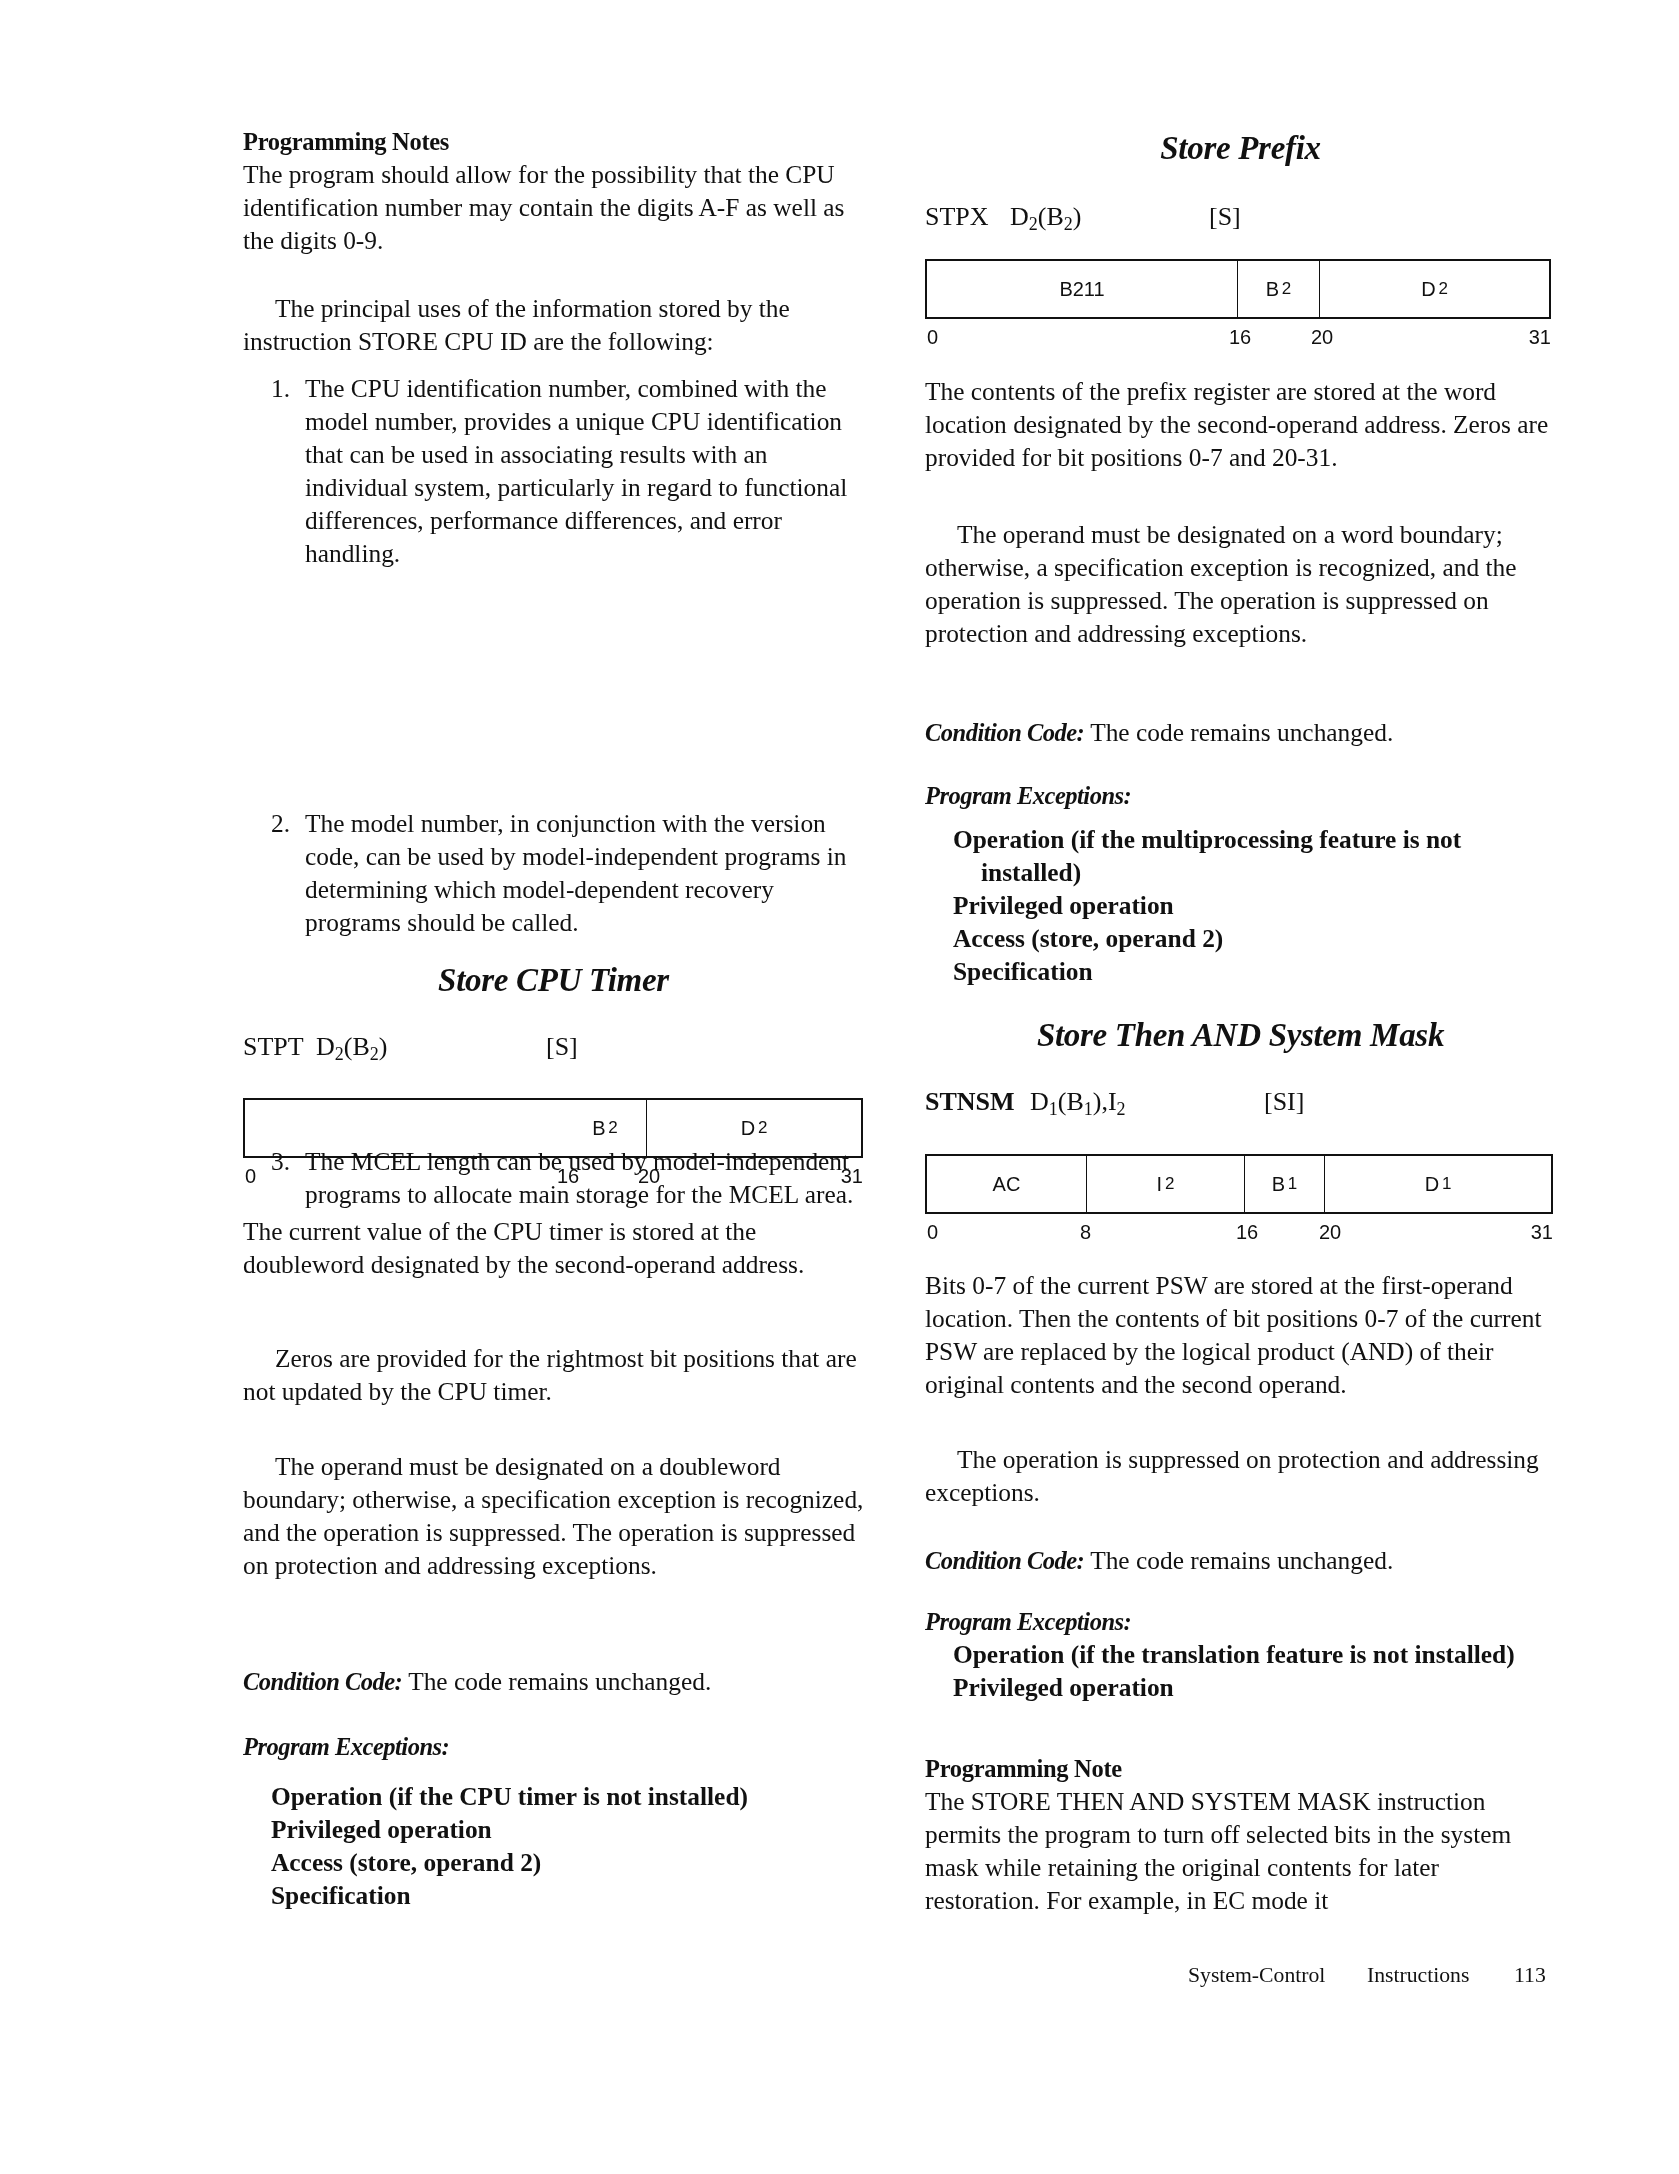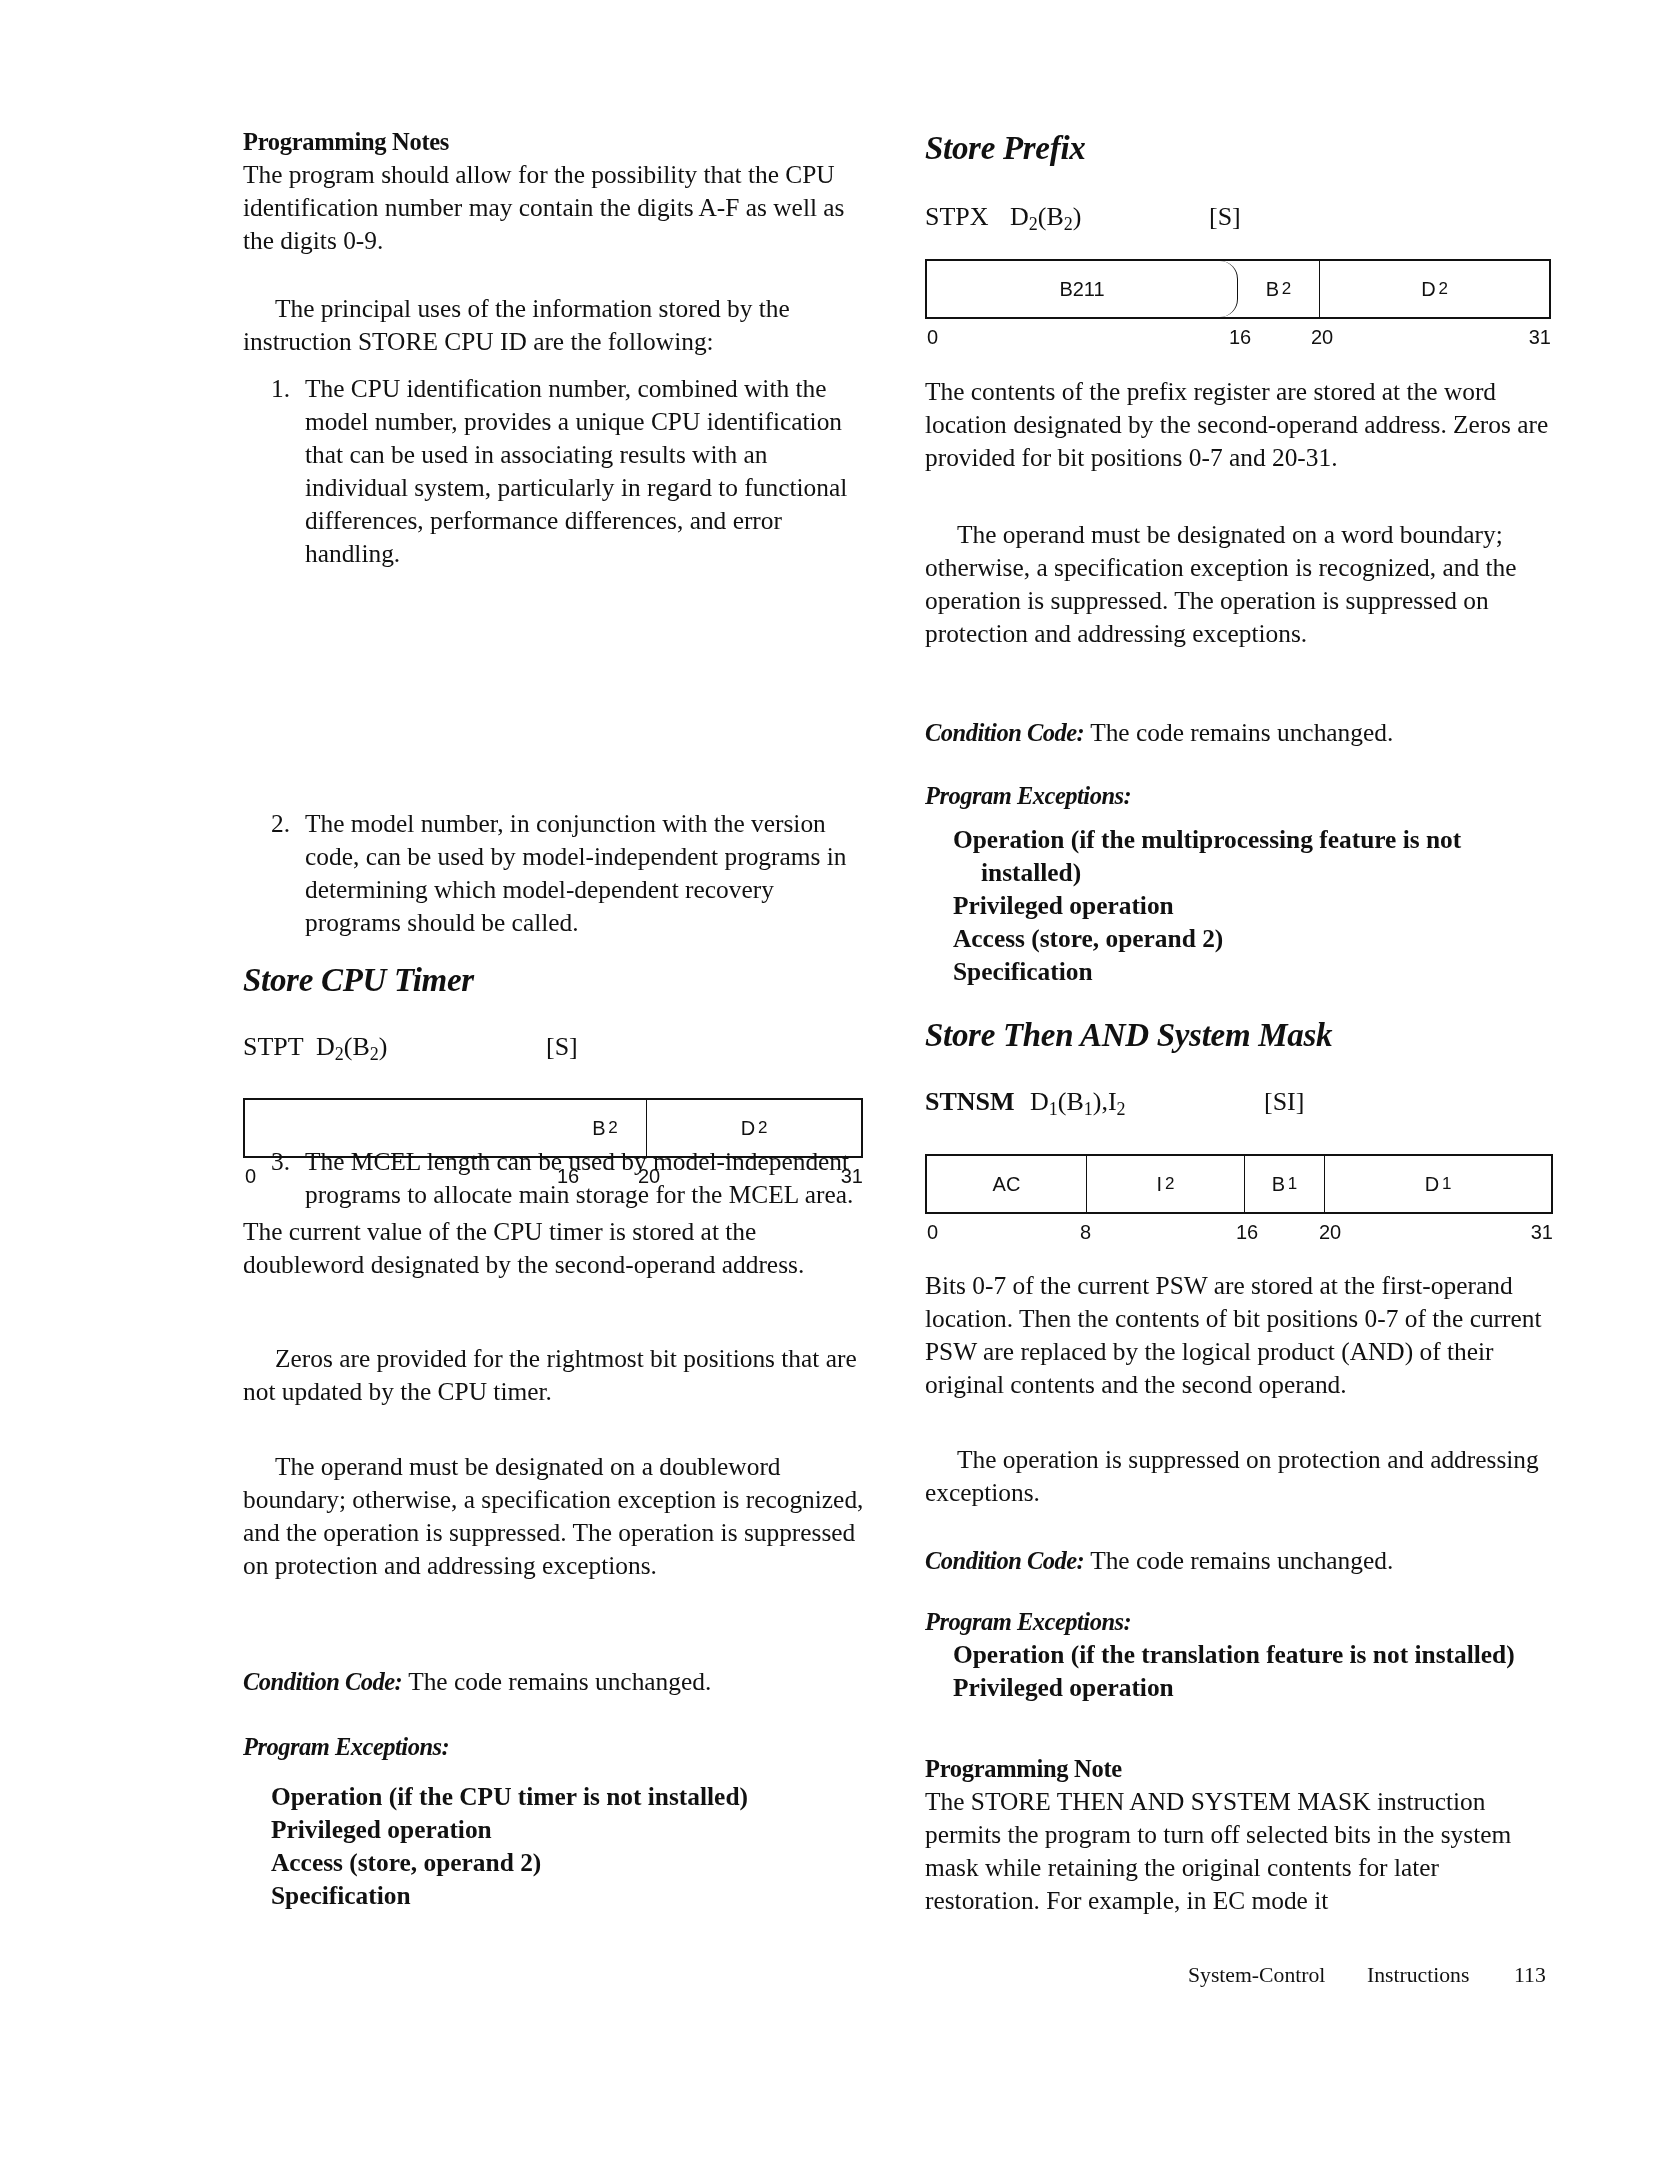--- a/index.html
+++ b/index.html
@@ -8,21 +8,21 @@
     font-family: "Liberation Serif", "DejaVu Serif", serif;
     color: #111111;
   }
   .col { position: absolute; top: 0; }
   .col-left { left: 243px; width: 621px; }
   .col-right { left: 925px; width: 631px; }
   .abs { position: absolute; left: 0; right: 0; }
   .body-text { font-size: 25.4px; line-height: 33px; margin: 0; }
   .indent { text-indent: 32px; }
   .bold-head { font-weight: bold; font-size: 24.5px; line-height: 32px; letter-spacing: -0.3px; }
-  .section-title { font-weight: bold; font-style: italic; font-size: 33px; line-height: 40px; letter-spacing: -0.3px; }
+  .section-title { font-weight: bold; font-style: italic; font-size: 33px; line-height: 40px; letter-spacing: -0.3px; text-align: center; }
   .label-bi { font-weight: bold; font-style: italic; font-size: 24.5px; letter-spacing: -0.5px; }
   .syntax { font-size: 26px; line-height: 34px; white-space: nowrap; }
   .syntax span { position: absolute; top: 0; }
   .syntax sub { font-size: 18px; vertical-align: -4.7px; line-height: 0; }
   .fmt-box { position: absolute; left: 0; height: 60px; border: 2.8px solid #111; box-sizing: border-box; }
   .fmt-field { position: absolute; top: 0; bottom: 0; border-right: 1.9px solid #111; box-sizing: border-box;
     font-family: "Liberation Sans", "DejaVu Sans", sans-serif; font-size: 20px; display: flex; align-items: center; justify-content: center; }
   .fmt-field:last-child { border-right: none; }
   .fmt-field sub { font-size: 17px; vertical-align: -7.5px; line-height: 0; margin-left: 2.8px; }
   .bit-labels { position: absolute; left: 0; height: 24.5px; font-family: "Liberation Sans", "DejaVu Sans", sans-serif; font-size: 20px; }
@@ -106,21 +106,21 @@
 
   <div class="abs section-title" style="top:128px;">Store Prefix</div>
 
   <div class="abs syntax" style="top:200px; height:34px;">
     <span style="left:0;">STPX</span>
     <span style="left:85px;"><span style="position:static">D</span><sub>2</sub><span style="position:static">(B</span><sub>2</sub><span style="position:static">)</span></span>
     <span style="left:284px;">[S]</span>
   </div>
 
   <div class="fmt-box" style="top:259px; width:626px;">
-    <div class="fmt-field" style="left:0; width:311px;border-radius:18px;">
+    <div class="fmt-field" style="left:0; width:311px;">
         <span>B211</span>
       </div>
     <div class="fmt-field" style="left:311px; width:82px;">
         <span>B</span>
         <sub>2</sub>
       </div>
     <div class="fmt-field" style="left:393px; right:0;">
         <span>D</span>
         <sub>2</sub>
       </div>

